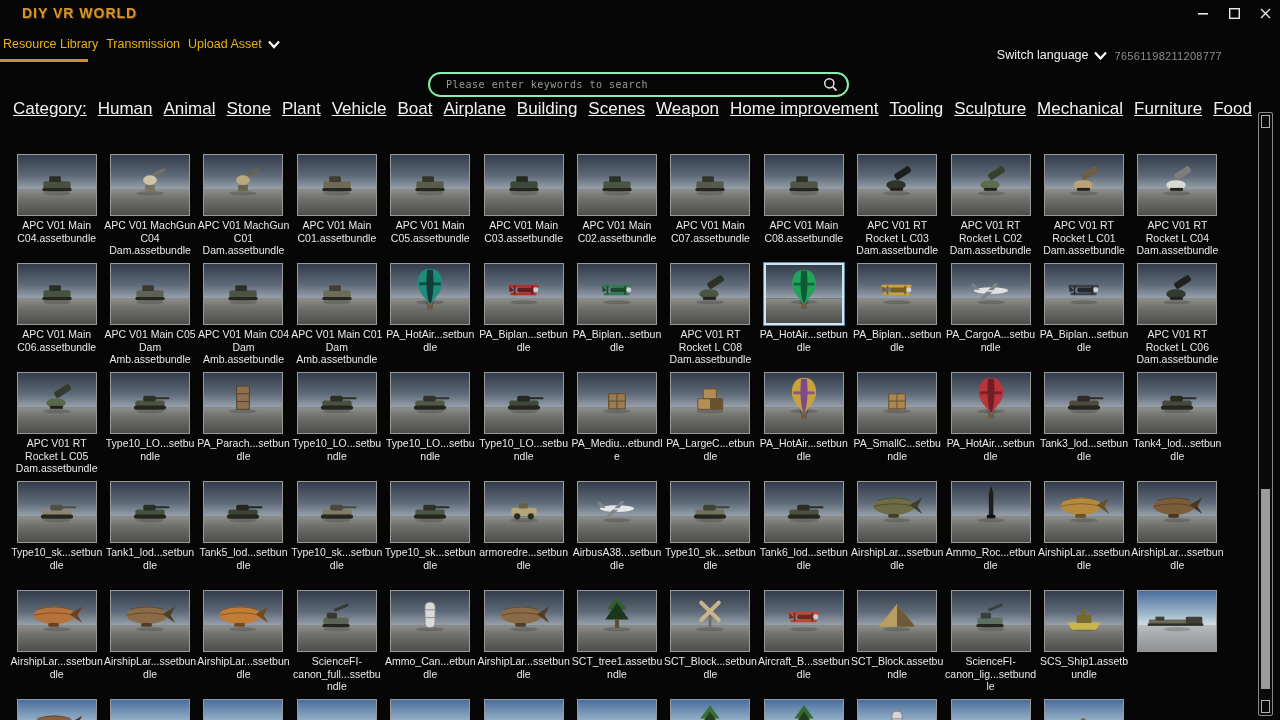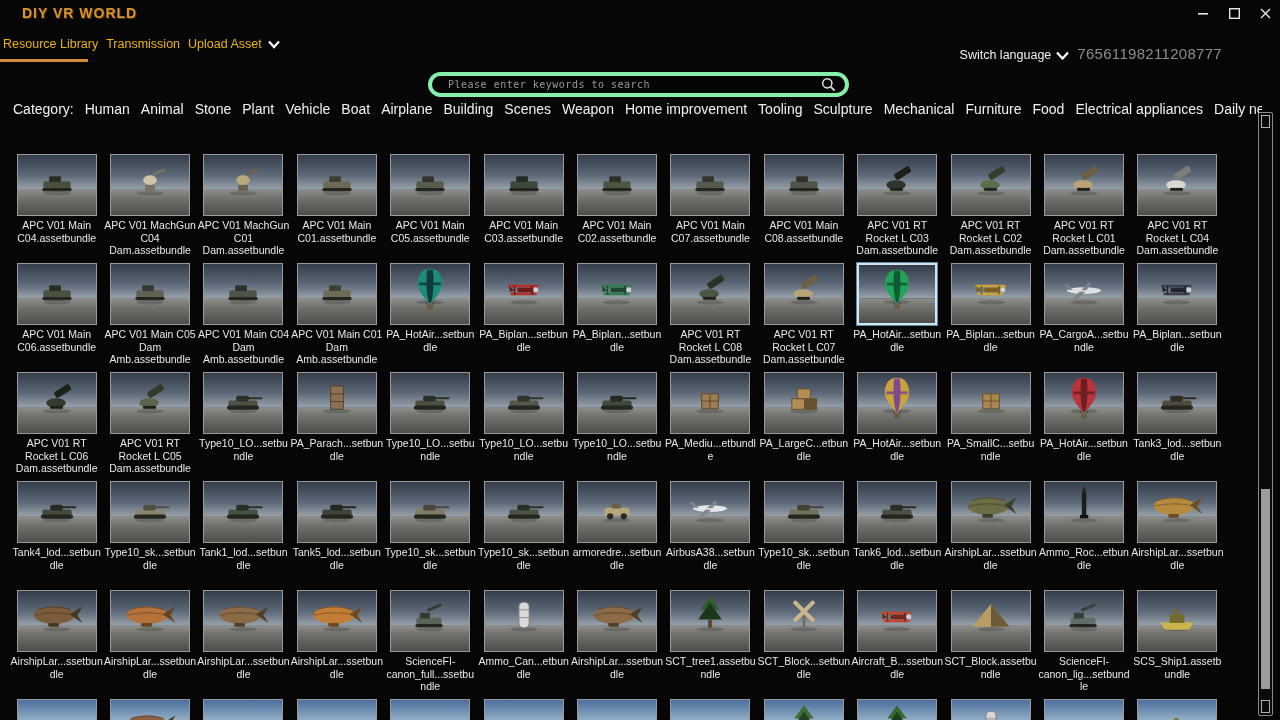--- a/index.html
+++ b/index.html
@@ -18,38 +18,38 @@
   .win-controls{position:absolute;right:8px;top:6px;display:flex;gap:17px;align-items:center}
   .win-btn{width:14px;height:14px;display:flex;align-items:center;justify-content:center;cursor:pointer}
   
   .navbar{position:absolute;top:28px;left:0;right:0;height:34px}
   .tabs{position:absolute;left:3px;top:0;height:32px;display:flex;align-items:center}
   .tab{font-size:12.5px;color:#eab308;cursor:pointer;display:flex;align-items:center;gap:5px}
   .tab + .tab{margin-left:8px}
   .active-underline{position:absolute;left:0;top:31px;width:88px;height:3px;background:#cf8b3a}
   .nav-right{position:absolute;right:58px;top:0;height:34px;display:flex;align-items:flex-end;gap:7px}
   .lang{display:flex;align-items:center;gap:4px;font-size:12.5px;color:#f2f2f2;cursor:pointer}
-  .user-id{font-size:15px;color:#8d8d8d;letter-spacing:0.3px}
+  .user-id{font-size:11px;color:#8d8d8d;letter-spacing:0.3px}
   
   .search{
     position:absolute;left:428px;top:72px;width:421px;height:25px;box-sizing:border-box;
-    border:4px solid #86efac;border-radius:13px;background:#050505;
+    border:2px solid #86efac;border-radius:13px;background:#050505;
     display:flex;align-items:center;padding:0 9px 0 14px;
   }
   .search input{
     flex:1;background:transparent;border:none;outline:none;color:#cfcfcf;
     font-family:"DejaVu Sans Mono",monospace;font-size:10px;letter-spacing:0.5px;
   }
   .search input::placeholder{color:#9a9a9a}
   .search-icon{display:flex;cursor:pointer}
   
   .cats{
     position:absolute;top:99px;left:13px;right:18px;height:19px;
     display:flex;align-items:center;gap:11px;
-    font-size:14px;color:#f2f2f2;white-space:nowrap;overflow:hidden;
+    font-size:17px;color:#f2f2f2;white-space:nowrap;overflow:hidden;text-decoration:underline;
   }
   .cat{cursor:pointer}
   
   .grid{
     position:absolute;top:121px;left:10px;width:1242px;height:599px;overflow:hidden;
     display:grid;grid-template-columns:repeat(13,93.4px);grid-auto-rows:109px;margin-top:33px;
   }
   .cell{display:flex;flex-direction:column;align-items:center;cursor:pointer}
   .thumb{
     width:80px;height:62px;box-sizing:border-box;border:1px solid #9a9a9a;background:#000;
@@ -456,33 +456,20 @@
           <rect y="36" width="80" height="26" fill="url(#gndG)"></rect>
           <ellipse cx="40" cy="39.5" rx="14" ry="2.2" fill="#000" opacity="0.18"></ellipse>
           <ellipse cx="39" cy="31" rx="10" ry="5" fill="#4c5442"></ellipse>
           <rect x="37" y="15" width="18" height="7" rx="2" transform="rotate(-33 46 19)" fill="#2c3126"></rect>
           <rect x="33" y="34" width="13" height="3" fill="#1f201b"></rect>
         </svg>
       </div>
       <div class="lbl">APC V01 RT Rocket L C08 Dam.assetbundle</div>
     </div>
     <div class="cell">
-      <div class="thumb">
-        <svg viewBox="0 0 80 62" preserveAspectRatio="none">
-          <rect width="80" height="36" fill="url(#skyG)"></rect>
-          <rect y="36" width="80" height="26" fill="url(#gndG)"></rect>
-          <ellipse cx="40" cy="39.5" rx="14" ry="2.2" fill="#000" opacity="0.18"></ellipse>
-          <ellipse cx="39" cy="31" rx="10" ry="5" fill="#b9a478"></ellipse>
-          <rect x="37" y="15" width="18" height="7" rx="2" transform="rotate(-33 46 19)" fill="#6b5f46"></rect>
-          <rect x="33" y="34" width="13" height="3" fill="#1f201b"></rect>
-        </svg>
-      </div>
-      <div class="lbl">APC V01 RT Rocket L C07 Dam.assetbundle</div>
-    </div>
-    <div class="cell">
       <div class="thumb selected">
         <svg viewBox="0 0 80 62" preserveAspectRatio="none">
           <rect width="80" height="36" fill="url(#skyG)"></rect>
           <rect y="36" width="80" height="26" fill="url(#gndG)"></rect>
           <ellipse cx="40" cy="39.5" rx="14" ry="2.2" fill="#000" opacity="0.18"></ellipse>
           <path d="M40 5 C49.5 5 52.5 13 52.5 20 C52.5 29 45 35 41.5 40 L38.5 40 C35 35 27.5 29 27.5 20 C27.5 13 30.5 5 40 5 Z" fill="#21a35c"></path>
           <path d="M37 6 C36 18 36 30 39 40 L41 40 C44 30 44 18 43 6 Z" fill="#0e5c33"></path>
           <rect x="29" y="19" width="22" height="3" fill="#0e5c33" opacity="0.85"></rect>
           <rect x="37" y="42" width="6" height="5" fill="#6e5b41"></rect>
           <path d="M36 39 L37.5 42 M44 39 L42.5 42" stroke="#3a3a3a" stroke-width="0.8"></path>

